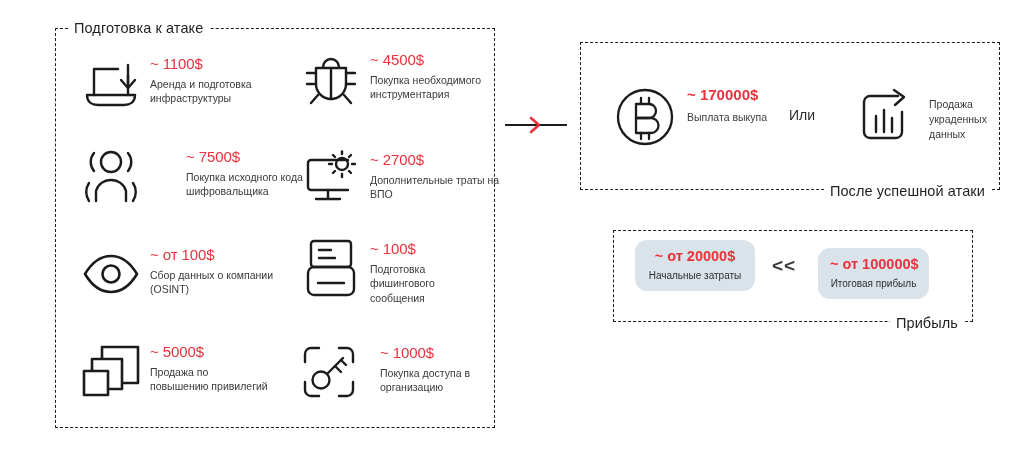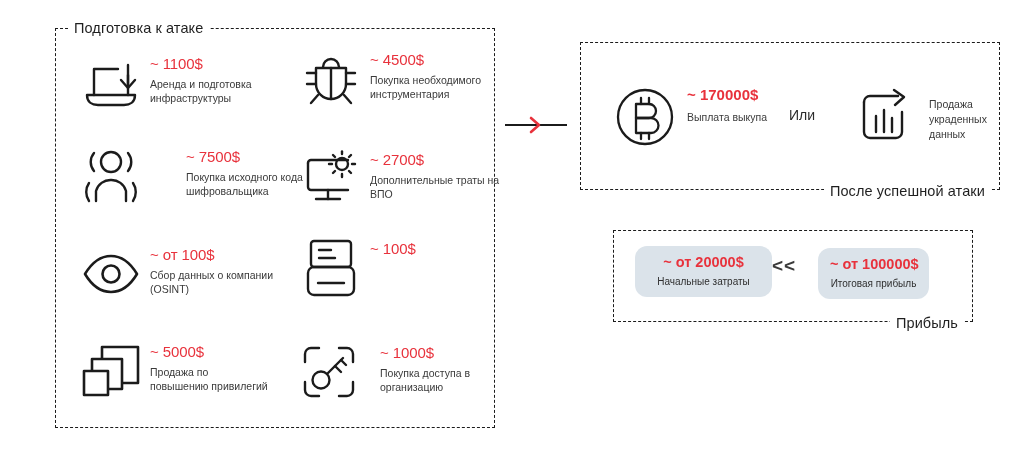--- a/index.html
+++ b/index.html
@@ -262,20 +262,21 @@
     <svg width="52" height="58" viewBox="0 0 52 58" fill="none" stroke="#1b1b1b" stroke-width="2.4" stroke-linecap="round" stroke-linejoin="round">
       <rect x="6" y="2" width="40" height="26" rx="3"></rect>
       <path d="M14 11 H26"></path>
       <path d="M14 19 H30"></path>
       <rect x="3" y="28" width="46" height="28" rx="6"></rect>
       <path d="M13 44 H39"></path>
     </svg>
   </div>
   <div class="item-text">
     <div class="price">~ 100$</div>
+    <div class="desc">Подготовка фишингового сообщения</div>
   </div>
 </div>
 
 <div class="item" style="left:80px; top:340px;">
   <div class="item-icon">
     <svg width="58" height="52" viewBox="0 0 58 52" fill="none" stroke="#1b1b1b" stroke-width="2.6" stroke-linecap="round" stroke-linejoin="round">
       <rect x="20" y="2" width="36" height="36"></rect>
       <rect x="10" y="14" width="30" height="30" fill="#ffffff"></rect>
       <rect x="2" y="26" width="24" height="24" fill="#ffffff"></rect>
     </svg>
@@ -349,21 +350,21 @@
   </div>
   <div class="succ-text">
     <div class="succ-desc" style="margin-top:10px;">Продажа украденных данных</div>
   </div>
 </div>
 
 <div class="panel" id="profit-panel" style="left:613px; top:230px; width:360px; height:92px;">
   <div class="panel-title br">Прибыль</div>
 </div>
 
-<div class="chip" style="left:635px; top:246px; width:137px;">
+<div class="chip" style="left:635px; top:240px; width:120px;">
   <div class="chip-price">~ от 20000$</div>
   <div class="chip-label">Начальные затраты</div>
 </div>
 
 <div class="lt-lt">&lt;&lt;</div>
 
 <div class="chip" style="left:818px; top:248px; width:111px;">
   <div class="chip-price">~ от 100000$</div>
   <div class="chip-label">Итоговая прибыль</div>
 </div>

